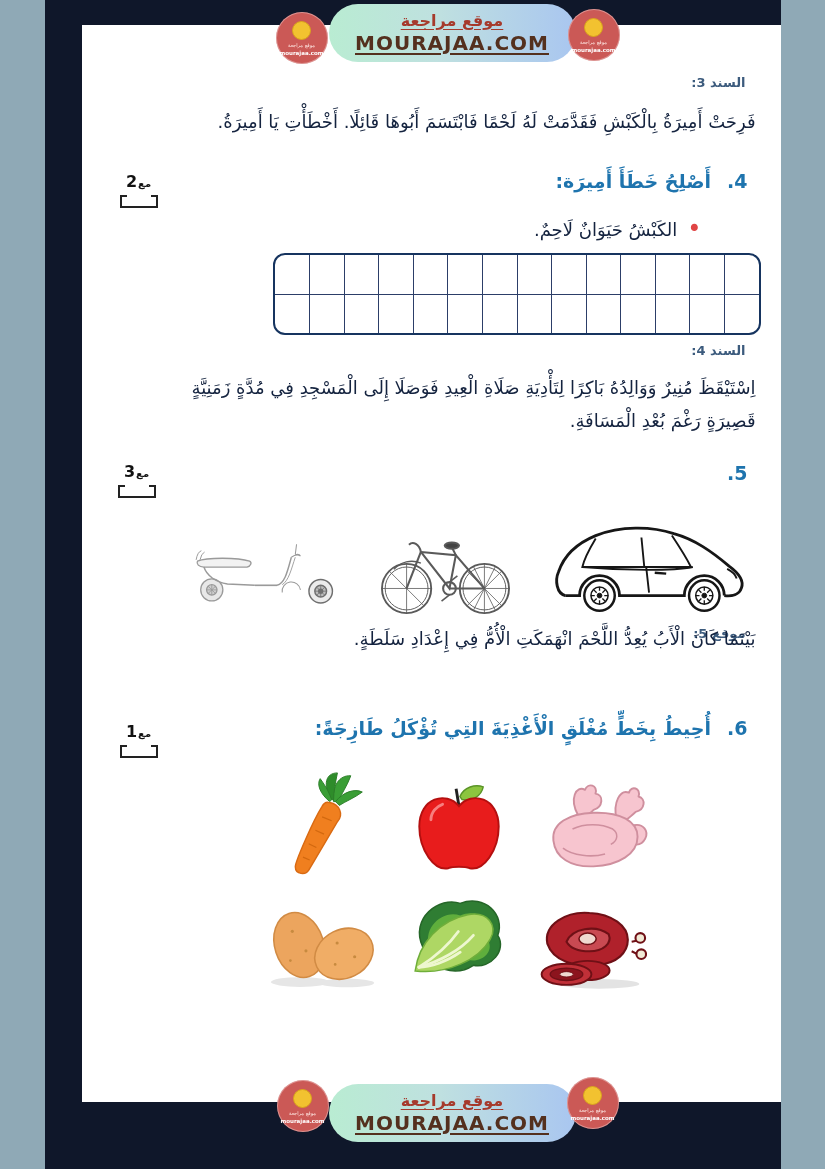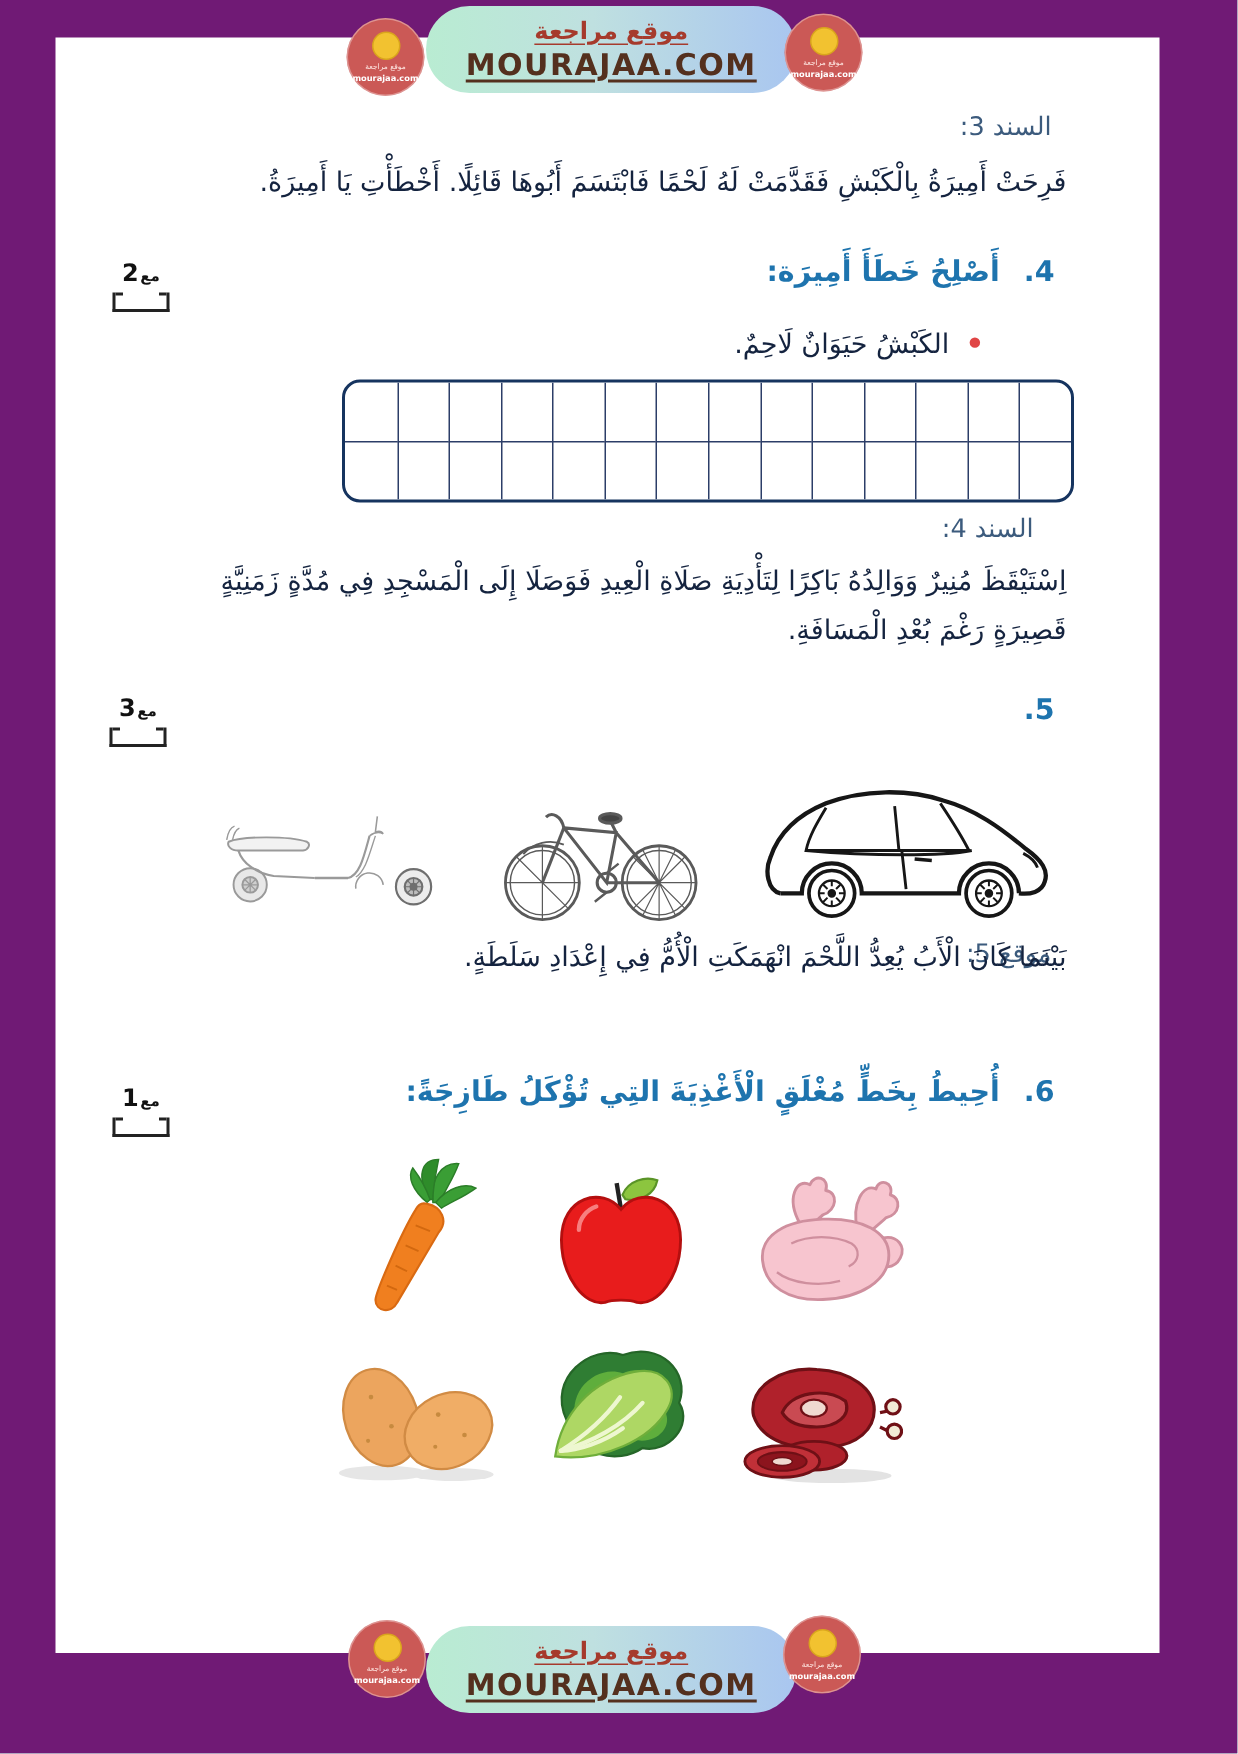--- a/index.html
+++ b/index.html
@@ -1,36 +1,36 @@
 <!DOCTYPE html>
 <html lang="ar"><head>
 <meta charset="utf-8">
 <style>
   html,body{margin:0;padding:0;}
   body{background:#8fa9b6;font-family:"DejaVu Sans", sans-serif;}
-  .canvas{position:relative;width:825px;height:1169px;background:#701a75;overflow:hidden;margin:0 auto;}
+  .canvas{position:relative;width:736px;height:1169px;background:#0f172a;overflow:hidden;margin:0 auto;}
   .page{position:absolute;left:37px;top:25px;width:736px;height:1077px;background:#ffffff;}
 
   
   .pill{position:absolute;width:247px;height:58px;border-radius:30px;
         background:linear-gradient(90deg,#b9ecd2 0%,#bfe0e0 45%,#a9c6f0 100%);
         display:flex;flex-direction:column;align-items:center;justify-content:center;line-height:1.25;}
   .pill-ar{font-size:16px;font-weight:bold;color:#a63a2c;text-decoration:underline;text-underline-offset:3px;}
   .pill-domain{font-size:20px;font-weight:bold;color:#54301e;letter-spacing:1px;text-decoration:underline;text-underline-offset:3px;}
   .badge{position:absolute;width:52px;height:52px;border-radius:50%;background:#cb5956;
          display:flex;flex-direction:column;align-items:center;justify-content:center;gap:2px;
          box-shadow:0 0 0 1px rgba(255,255,255,.35) inset;}
   .badge-dot{width:17px;height:17px;border-radius:50%;background:#f2c230;border:1px solid #d9a51c;
              display:flex;align-items:center;justify-content:center;font-size:5px;color:#a33;}
   .badge-l1{font-size:5px;color:#ffe9e4;}
   .badge-l2{font-size:5.5px;color:#ffffff;font-weight:bold;}
 
   
   .abs{position:absolute;}
-  .sanad-title{direction:rtl;font-size:17px;font-weight:normal;color:#3c5b7d;text-align:center;}
+  .sanad-title{direction:rtl;font-size:13px;font-weight:bold;color:#3c5b7d;text-align:center;}
   .sanad-text{direction:rtl;font-size:18px;color:#14233f;line-height:1.85;}
   .qline{direction:rtl;display:flex;align-items:baseline;gap:16px;color:#1e74ae;font-weight:bold;font-size:19px;}
   .qnum{direction:rtl;}
   .bullet-line{direction:rtl;display:flex;align-items:center;gap:10px;font-size:18px;color:#14233f;}
   .bullet-dot{color:#e04545;font-size:24px;line-height:1;}
 
   
   .marks{display:flex;flex-direction:column;align-items:center;gap:4px;}
   .marks-num{direction:ltr;display:flex;align-items:baseline;gap:1px;color:#111;}
   .marks-value{font-size:16px;font-weight:bold;}
@@ -115,21 +115,21 @@
         <div class="grid-cell"></div>
         <div class="grid-cell"></div>
         <div class="grid-cell"></div>
         <div class="grid-cell"></div>
         <div class="grid-cell"></div>
         <div class="grid-cell"></div>
         <div class="grid-cell"></div>
         <div class="grid-cell"></div>
       </div>
 
-    <div class="abs sanad-title" style="top:318px;right:84px;">السند 4:</div>
+    <div class="abs sanad-title" style="top:318px;right:72px;">السند 4:</div>
     <div class="abs sanad-text" style="top:346px;right:62px;width:612px;">اِسْتَيْقَظَ مُنِيرٌ وَوَالِدُهُ بَاكِرًا لِتَأْدِيَةِ صَلَاةِ الْعِيدِ فَوَصَلَا إِلَى الْمَسْجِدِ فِي مُدَّةٍ زَمَنِيَّةٍ قَصِيرَةٍ رَغْمَ بُعْدِ الْمَسَافَةِ.</div>
 
     <div class="abs qline" style="top:437px;right:70px;">
       <span class="qnum">5.</span>
     </div>
     <div class="abs marks" style="top:437px;left:36px;">
       <span class="marks-num">
         <span class="marks-value">3</span>
         <span class="marks-unit">مع</span>
       </span>

